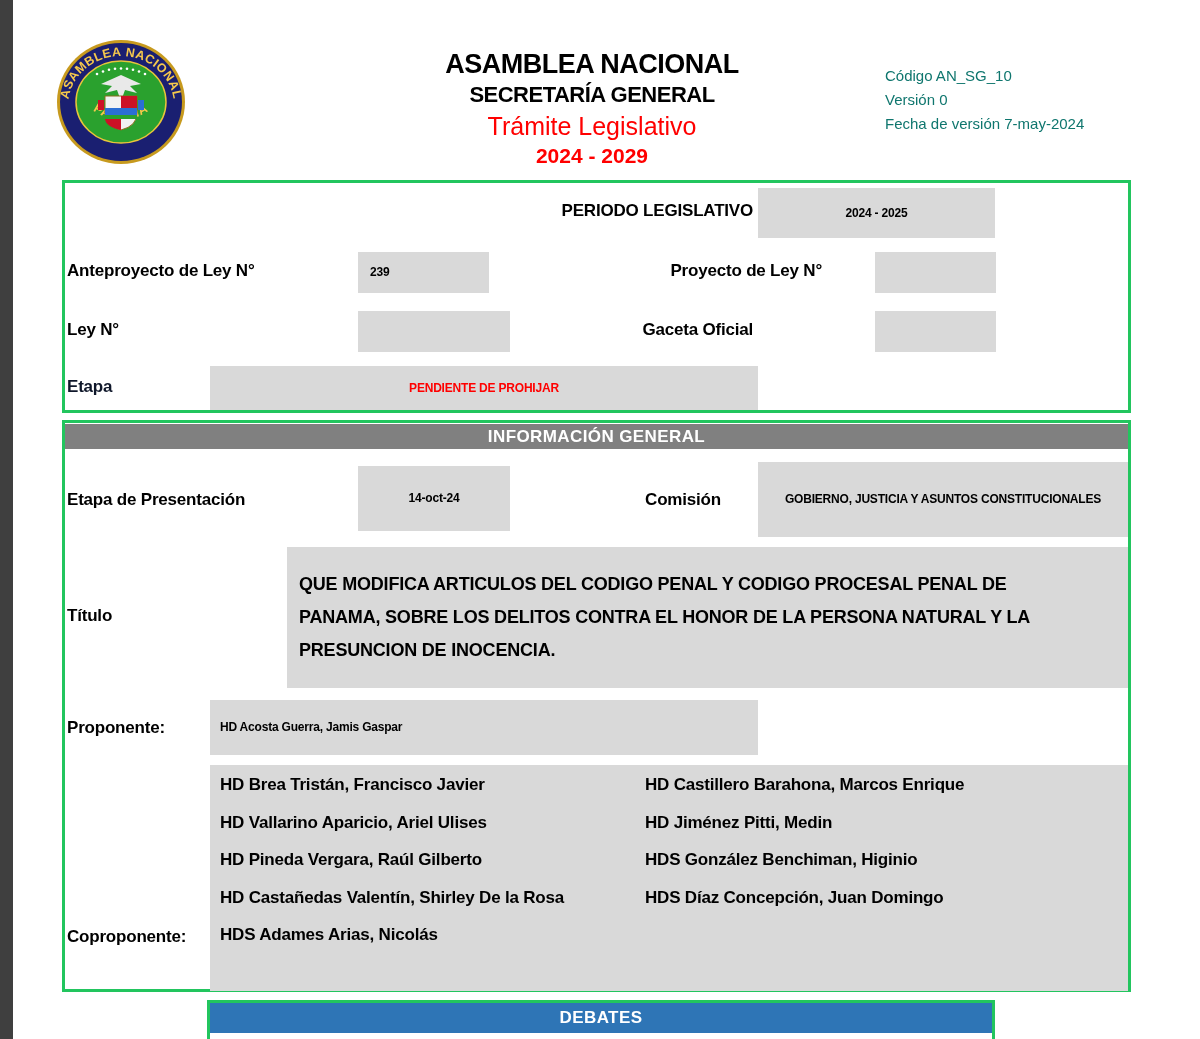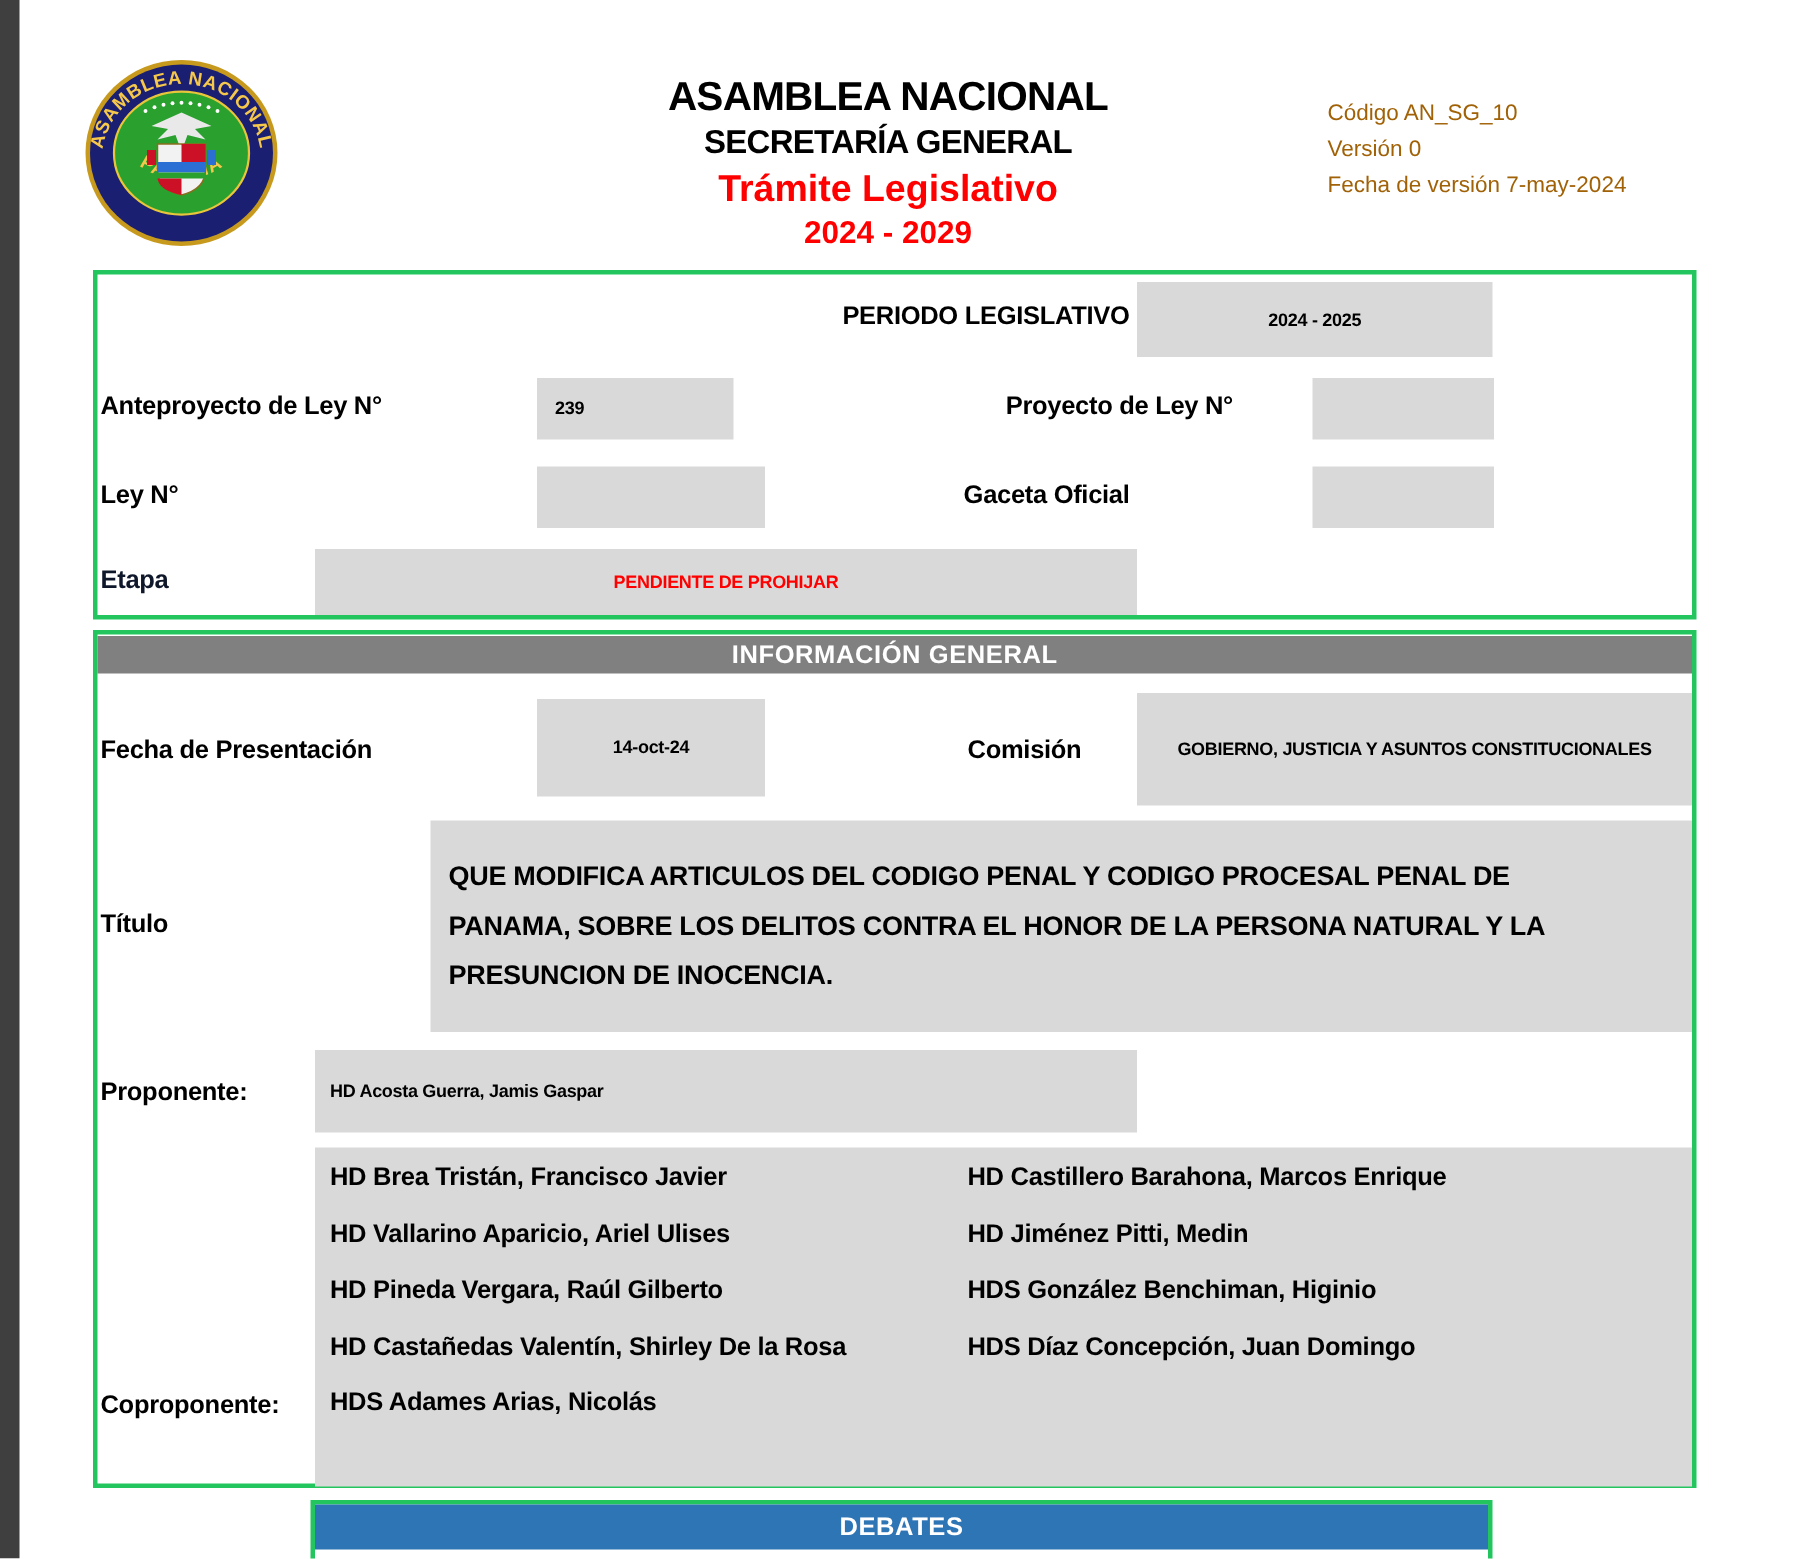--- a/index.html
+++ b/index.html
@@ -7,23 +7,23 @@
     font-family:"Liberation Sans", sans-serif; color:#000; }
   .abs { position:absolute; }
   #stage { position:relative; width:1200px; height:1039px; background:#ffffff; }
   #left-edge { left:0; top:0; width:13px; height:1039px; background:#3f3f3f; }
 
   
   #logo { left:55px; top:38px; width:132px; height:128px; }
   #head-center { left:292px; top:48px; width:600px; text-align:center; }
   .h-org   { font-size:27px; font-weight:bold; letter-spacing:-0.5px; line-height:32px; }
   .h-dept  { font-size:22px; font-weight:bold; letter-spacing:-0.5px; line-height:30px; }
-  .h-tram  { font-size:25px; font-weight:bold; color:#ff0000; line-height:32px; }
+  .h-tram  { font-size:25px; font-weight:normal; color:#ff0000; line-height:32px; }
   .h-per   { font-size:21px; font-weight:bold; color:#ff0000; line-height:27px; }
-  #head-meta { left:885px; top:64px; font-size:15px; line-height:24px; color:#a16207; }
+  #head-meta { left:885px; top:64px; font-size:15px; line-height:24px; color:#0f766e; }
 
   
   .bbox { position:absolute; border:3px solid #22c55e; background:#fff; }
   #box1 { left:62px; top:180px; width:1069px; height:233px; }
   #box2 { left:62px; top:420px; width:1069px; height:572px; }
   #box3 { left:207px; top:1000px; width:788px; height:60px; }
 
   .lbl { position:absolute; font-size:17px; font-weight:bold; letter-spacing:-0.2px; white-space:nowrap; }
   .lbl.red { color:#0f172a; }
   .val { position:absolute; background:#d9d9d9; font-size:12px; font-weight:bold; letter-spacing:-0.2px; }
@@ -141,21 +141,21 @@
     <div id="gaceta-label" class="lbl">Gaceta Oficial</div>
     <div id="gaceta-value" class="val"></div>
 
     <div id="etapa-label" class="lbl red">Etapa</div>
     <div id="etapa-value" class="val center red">PENDIENTE DE PROHIJAR</div>
   </div>
 
   <div id="box2" class="bbox">
     <div id="ig-header" class="section-bar">INFORMACIÓN GENERAL</div>
 
-    <div id="fecha-label" class="lbl">Fecha de Presentación</div>
+    <div id="fecha-label" class="lbl">Etapa de Presentación</div>
     <div id="fecha-value" class="val center">14-oct-24</div>
 
     <div id="comision-label" class="lbl">Comisión</div>
     <div id="comision-value" class="val">GOBIERNO, JUSTICIA Y ASUNTOS CONSTITUCIONALES</div>
 
     <div id="titulo-label" class="lbl">Título</div>
     <div id="titulo-value" class="val">QUE MODIFICA ARTICULOS DEL CODIGO PENAL Y CODIGO PROCESAL PENAL DE PANAMA, SOBRE LOS DELITOS CONTRA EL HONOR DE LA PERSONA NATURAL Y LA PRESUNCION DE INOCENCIA.</div>
 
     <div id="prop-label" class="lbl">Proponente:</div>
     <div id="prop-value" class="val">HD Acosta Guerra, Jamis Gaspar</div>

